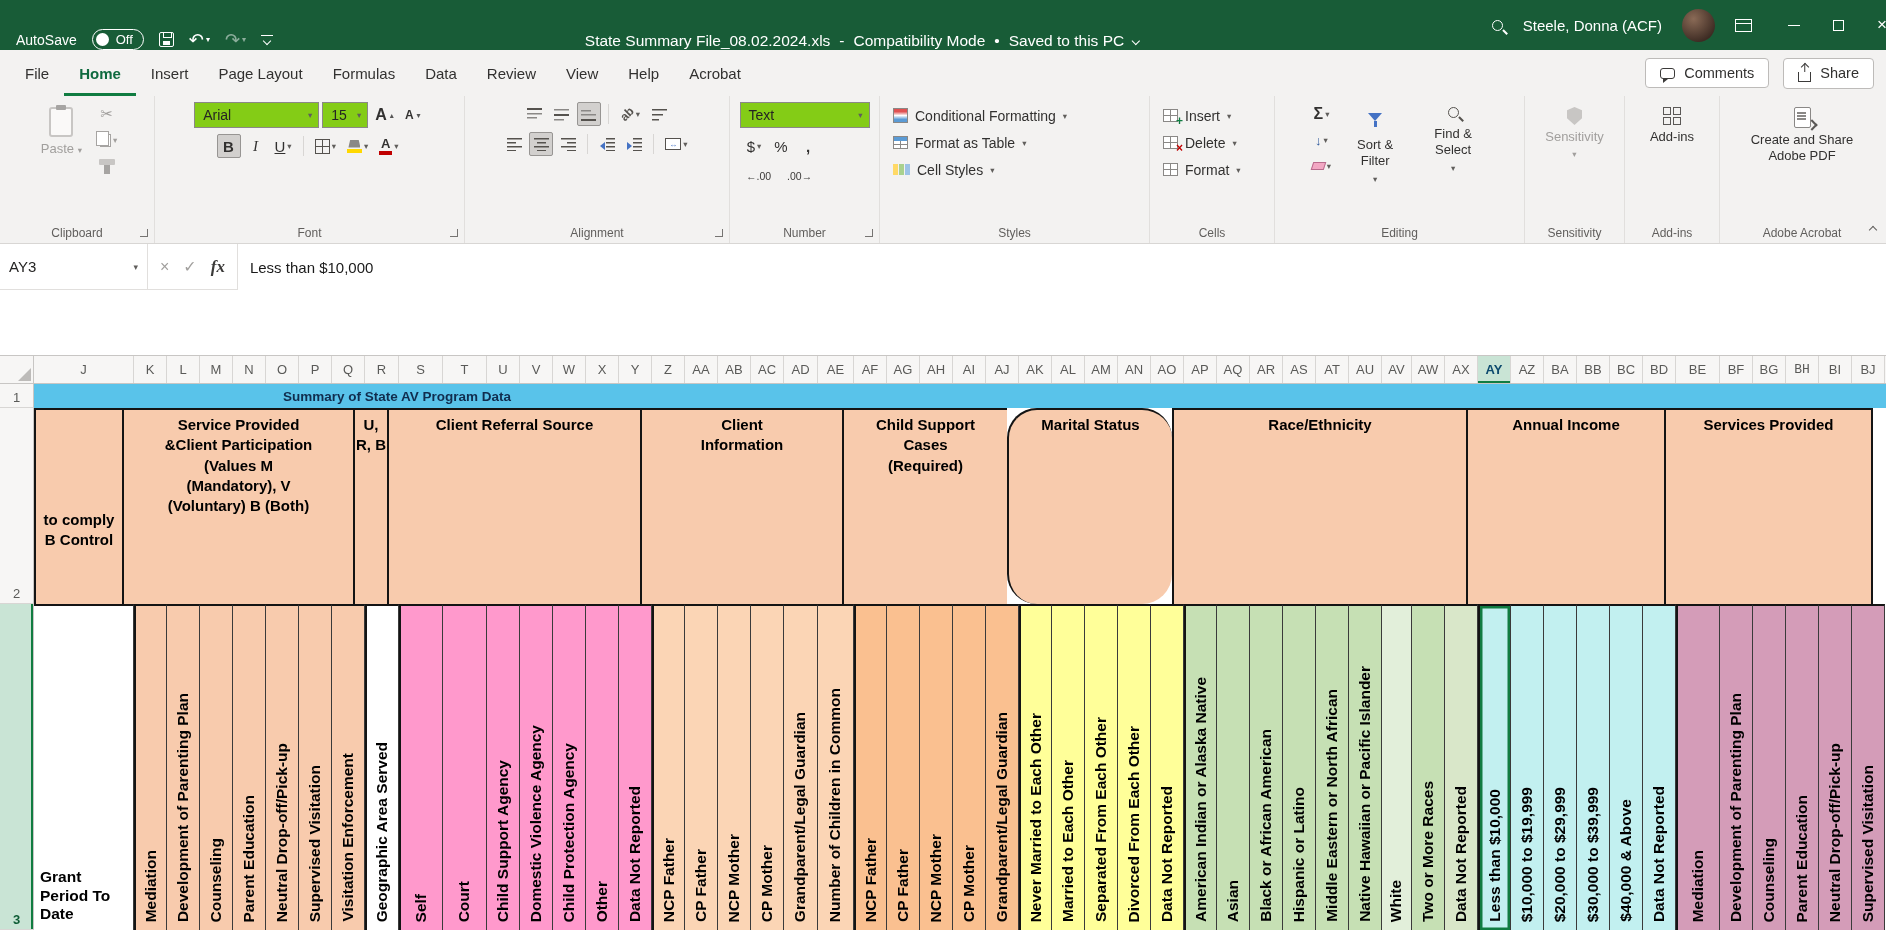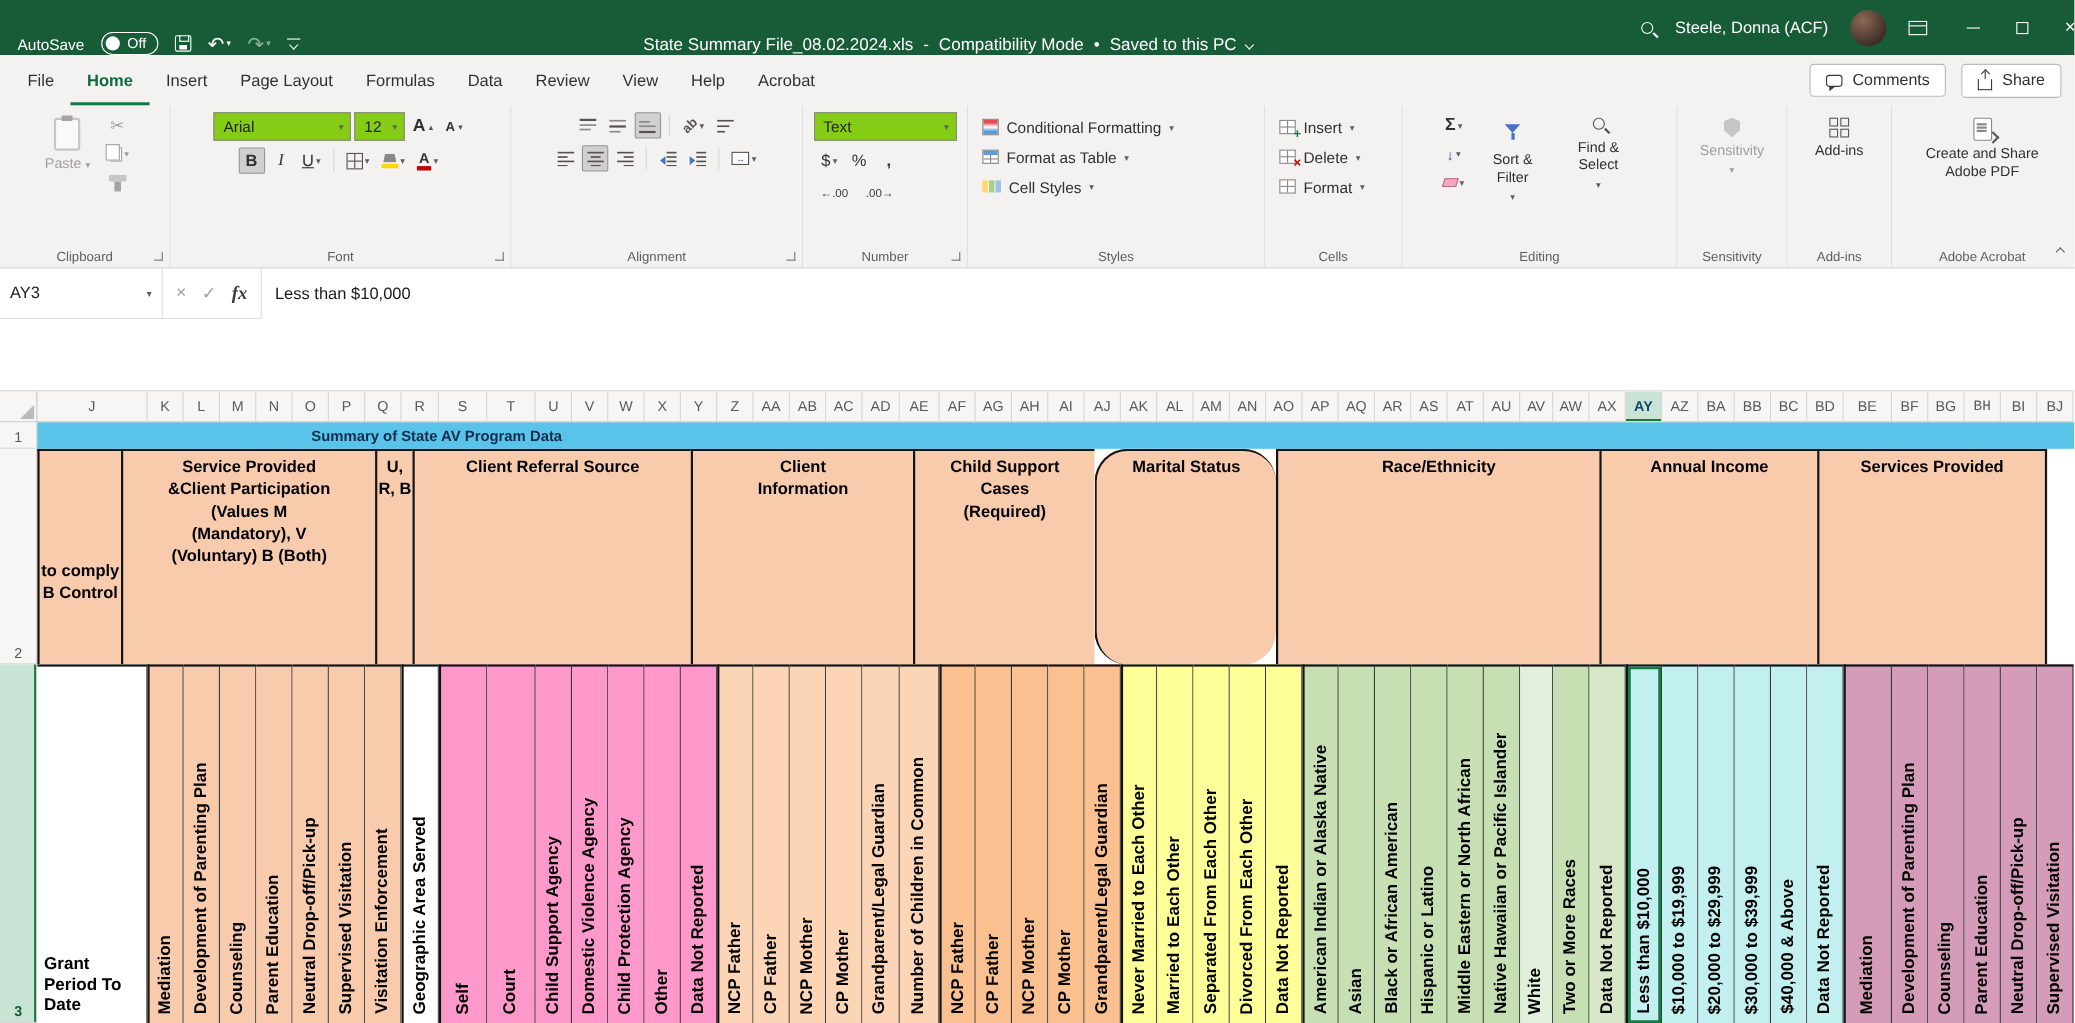--- a/index.html
+++ b/index.html
@@ -256,21 +256,21 @@
       <span class="lnch"></span>
     </div>
 
     <div class="rgroup g-font">
       <div class="frow">
         <span class="combo w125">
             <span>Arial</span>
             <span class="dd">▾</span>
           </span>
         <span class="combo w46">
-            <span>12</span>
+            <span>15</span>
             <span class="dd">▾</span>
           </span>
         <span class="sbtn">
             <span class="biglet">A</span>
             <span class="tiny" style="color:#555">▴</span>
           </span>
         <span class="sbtn">
             <span class="smlet">A</span>
             <span class="tiny" style="color:#555">▾</span>
           </span>
@@ -574,21 +574,21 @@
     </div>
     <div class="grow-row r1">
       <div class="gut">1</div>
       <div class="banner">
         <span class="banner-text">Summary of State AV Program Data</span>
       </div>
     </div>
     <div class="grow-row r2">
       <div class="gut">2</div>
       <div class="r2cells">
-          <div class="r2cell mid" style="width: 76px;">
+          <div class="r2cell mid" style="width: 88px;">
             <span>to comply
 B Control</span>
           </div>
           <div class="r2cell" style="width: 231px;">
             <span>Service Provided
 &amp;Client Participation
 (Values M
 (Mandatory), V
 (Voluntary) B (Both)</span>
           </div>

